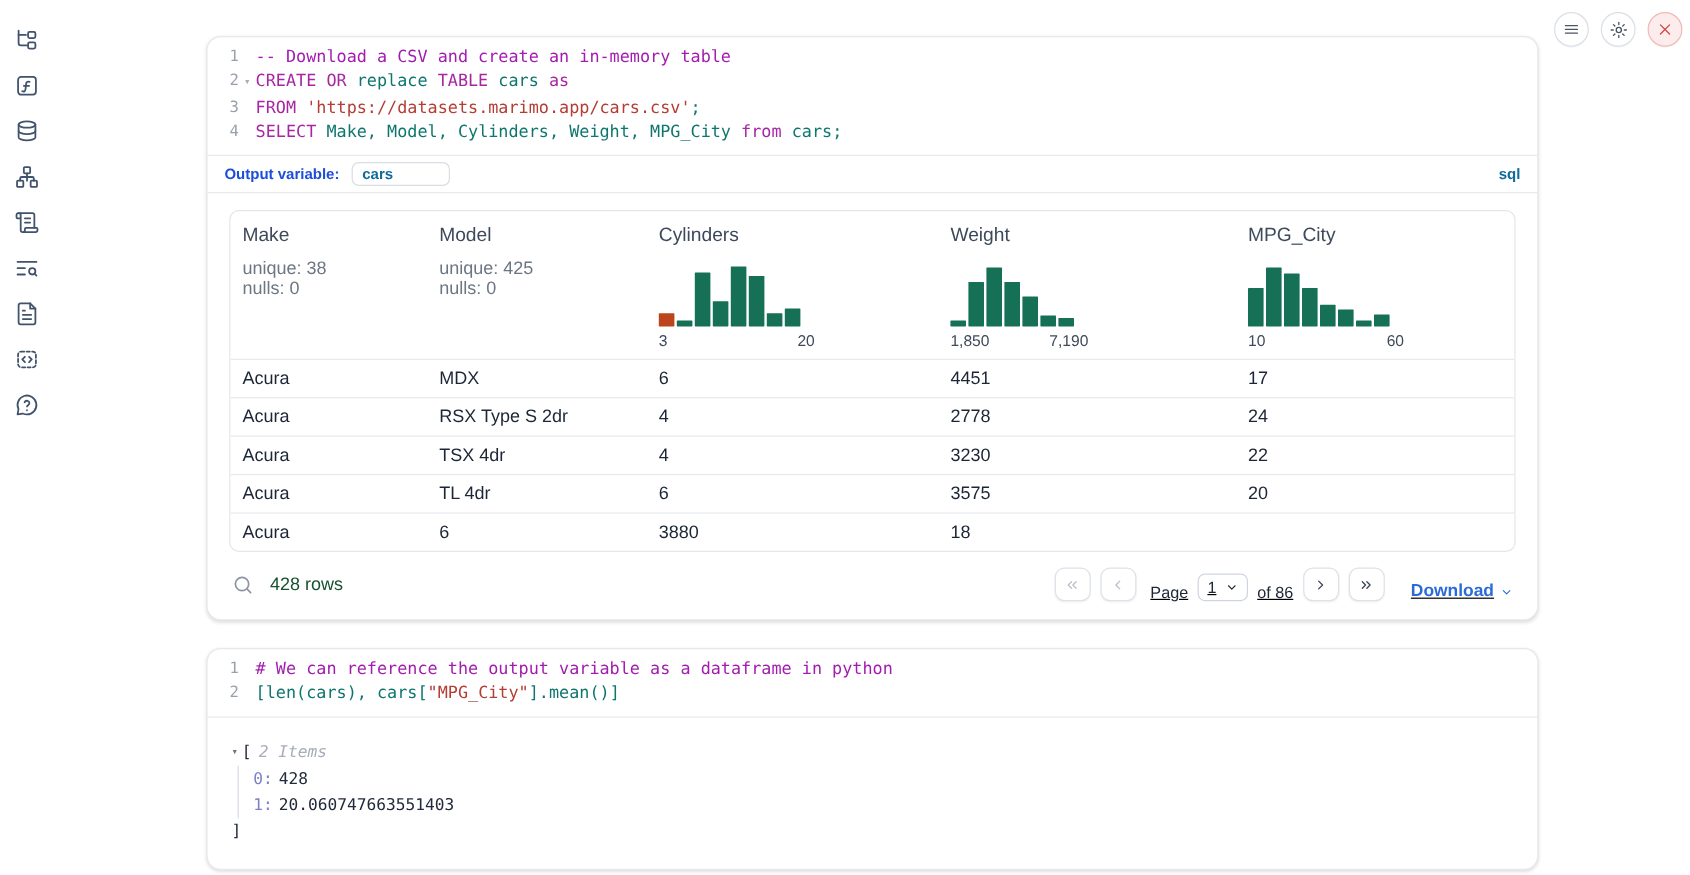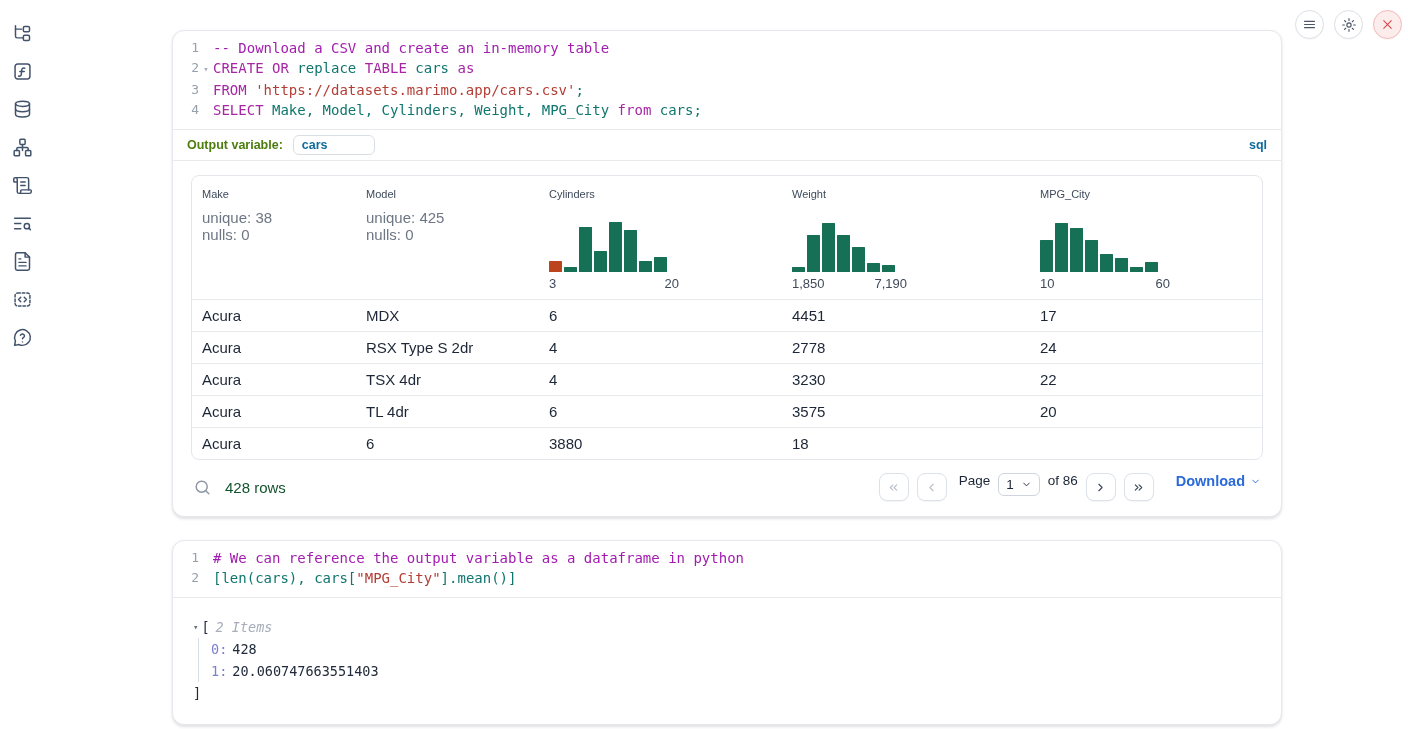--- a/index.html
+++ b/index.html
@@ -27,45 +27,45 @@
   .gutter { width:26px; text-align:right; color:#97a0ab; font-size:13px; flex-shrink:0; }
   .fold-slot { width:14px; flex-shrink:0; color:#a6adb8; font-size:9px; text-align:center; line-height:22px; }
   .code { white-space:pre; color:#2f3440; }
   .tok-kw { color:#a626a4; }
   .tok-comment { color:#a21caf; }
   .tok-str { color:#b43d35; }
   .tok-plain { color:#0f766e; }
 
   
   .outvar-row { display:flex; align-items:center; border-top:1px solid #e7e9ed; border-bottom:1px solid #e7e9ed; padding:5px 14px; }
-  .outvar-label { font-size:12.5px; font-weight:bold; color:#4d7c0f; }
+  .outvar-label { font-size:12.5px; font-weight:bold; color:#1d4ed8; }
   .outvar-input { margin-left:10px; font-size:12.5px; font-weight:bold; color:#0f6b9b; border:1px solid #d9dde4; border-radius:6px; padding:2px 8px; width:82px; }
   .lang-badge { margin-left:auto; font-size:12.5px; font-weight:bold; color:#0f6b9b; cursor:pointer; }
 
   
   .table-wrap { padding:14px 18px 0 18px; }
   .table-card { border:1px solid #e3e6eb; border-radius:8px; overflow:hidden; }
   .tgrid { display:grid; grid-template-columns:164px 183px 243px 248px 1fr; }
   .th { padding:12px 10px 8px 10px; min-height:123px; display:flex; flex-direction:column; cursor:pointer; }
-  .th-label { font-size:11px; color:#3e4a5b; }
+  .th-label { font-size:16px; color:#3e4a5b; }
   .th-stats { margin-top:9px; font-size:15px; line-height:17px; color:#6d7683; }
   .hist-block { margin-top:auto; }
   .hist { display:flex; align-items:flex-end; gap:2px; height:50px; }
   .hist .bar { width:13px; border-radius:0.5px; }
   .hist-axis { display:flex; justify-content:space-between; font-size:13px; color:#3f4a5a; margin-top:4px; }
   .trow { display:grid; grid-template-columns:164px 183px 243px 248px 1fr; border-top:1px solid #e7e9ed; cursor:default; }
   .trow .td { padding:7px 10px; font-size:15px; color:#1c2636; }
 
   
   .table-footer { display:flex; align-items:center; padding:13px 2px 15px 2px; }
   .tf-left { display:flex; align-items:center; gap:13px; }
   .search-btn { background:none; border:none; cursor:pointer; display:flex; }
   .search-btn svg { stroke:#8d95a3; stroke-width:1.8; fill:none; stroke-linecap:round; }
   .rows-count { font-size:15px; color:#14532d; }
-  .tf-right { margin-left:auto; display:flex; align-items:flex-start; gap:8px; }
+  .tf-right { margin-left:auto; display:flex; align-items:flex-end; gap:8px;text-decoration:underline; }
   .nav-btn { width:30px; height:28px; border:1px solid #dde1e8; border-radius:8px; background:#fff; display:flex; align-items:center; justify-content:center; cursor:pointer; box-shadow:0 1px 1px rgba(0,0,0,.04); }
   .nav-btn svg { stroke:#3c4656; stroke-width:2; fill:none; stroke-linecap:round; stroke-linejoin:round; }
   .nav-btn.disabled svg { stroke:#b9c0ca; }
   .page-label, .of-label { font-size:13.5px; color:#1c2636; }
   .page-label { margin-left:4px; }
   .page-select { display:flex; align-items:center; gap:7px; border:1px solid #cfd5de; border-radius:6px; background:#fff; padding:3px 7px; font-size:13.5px; color:#1c2636; cursor:pointer; }
   .page-select svg { stroke:#1c2636; stroke-width:2; fill:none; stroke-linecap:round; stroke-linejoin:round; }
   .download-link { margin-left:14px; display:flex; align-items:center; gap:5px; font-size:14.5px; font-weight:600; color:#2b6bd9; cursor:pointer; }
   .download-link svg { stroke:#2b6bd9; stroke-width:2; fill:none; stroke-linecap:round; stroke-linejoin:round; }
 

